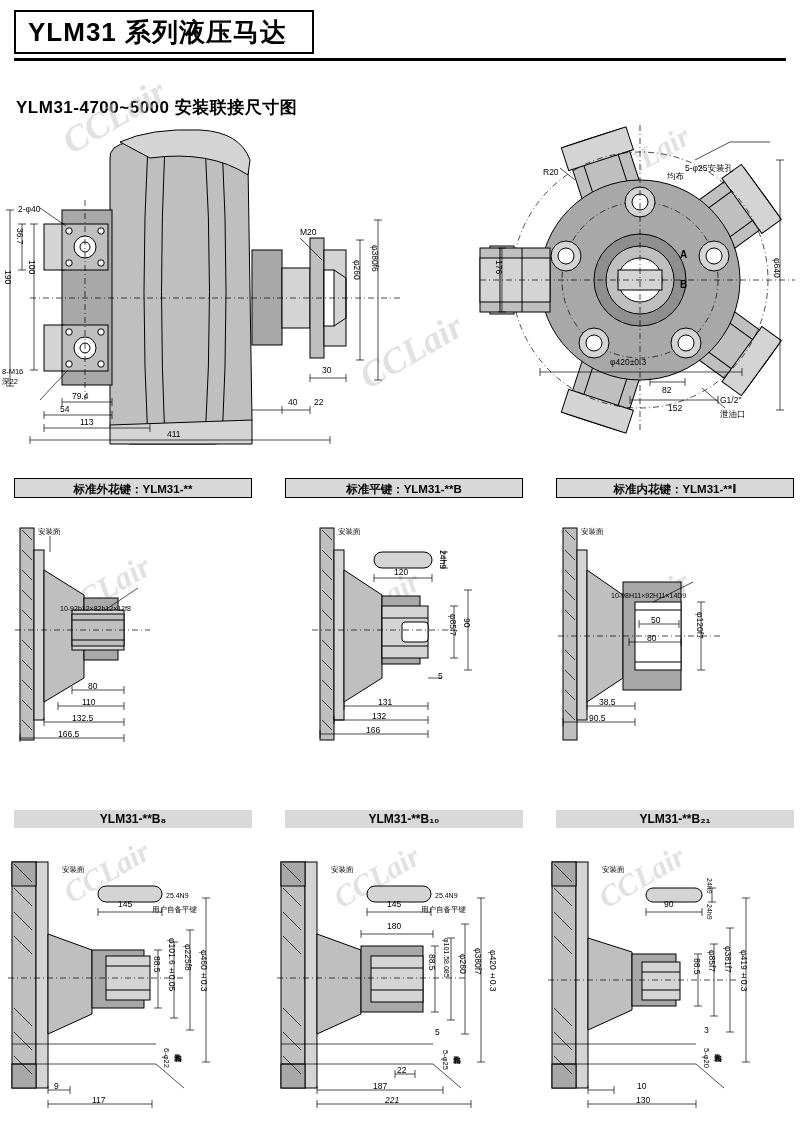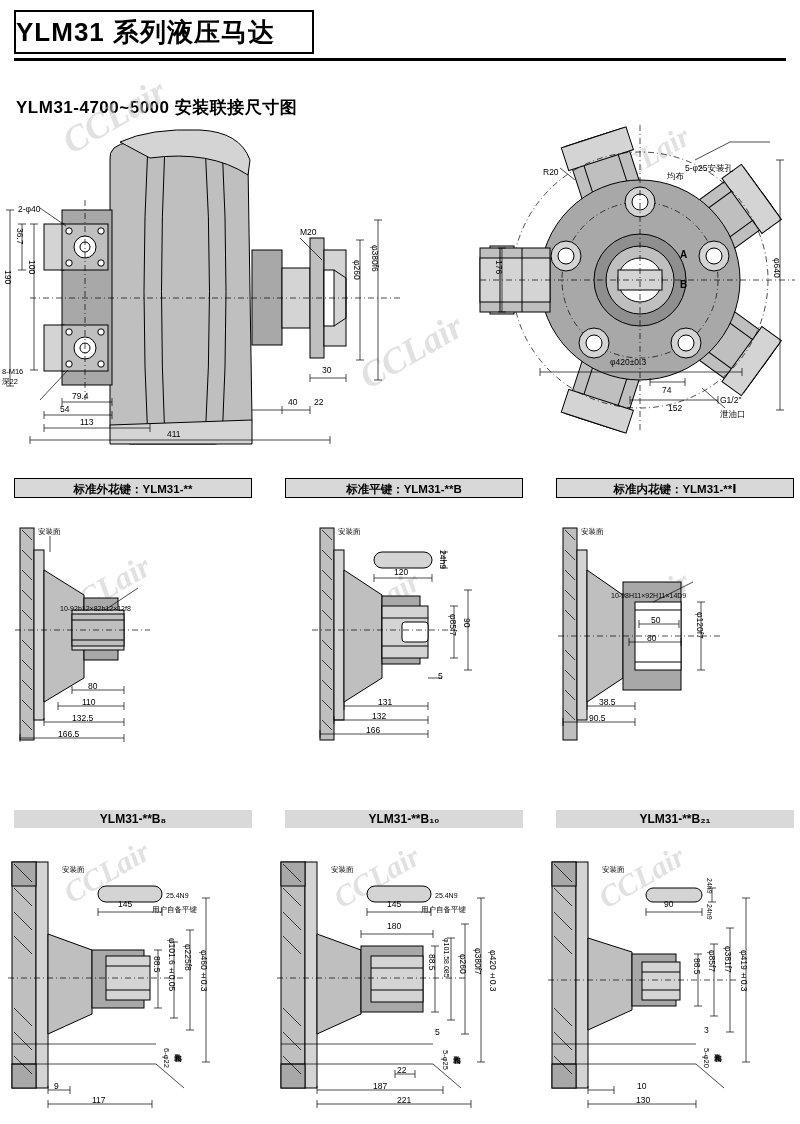--- a/index.html
+++ b/index.html
@@ -18,21 +18,21 @@
     position:absolute;left:14px;top:10px;width:772px;height:48px;
     border-bottom:3px solid #000;
   }
   .hdr-box{
     position:absolute;left:0;top:0;width:300px;height:44px;
     border:2px solid #000;background:#fff;
     display:flex;align-items:center;
     box-sizing:border-box;
   }
   .hdr-title{
-    font-size:26px;font-weight:bold;letter-spacing:1px;padding-left:0;
+    font-size:26px;font-weight:bold;letter-spacing:1px;padding-left:12px;
     white-space:nowrap;
   }
   .sec-title{
     position:absolute;left:16px;top:96px;
     font-size:17px;font-weight:bold;letter-spacing:0.5px;
   }
 
   
   .wm{
     position:absolute;
@@ -264,21 +264,21 @@
       <path class="dim" d="M95 60 L80 48"></path>
       <path class="dim" d="M222 268 L245 288"></path>
     </svg>
 
     <span class="lbl" style="left:187px;top:44px;padding-left:18px;">5-φ25安装孔</span>
     <span class="lbl" style="left:187px;top:52px;">均布</span>
     <span class="lbl" style="left:63px;top:48px;">R20</span>
     <span class="lbl v" style="left:14px;top:140px;">176</span>
     <span class="lbl v" style="left:292px;top:138px;">φ640</span>
     <span class="lbl" style="left:130px;top:238px;">φ420±0.3</span>
-    <span class="lbl" style="left:182px;top:266px;">74</span>
+    <span class="lbl" style="left:182px;top:266px;">82</span>
     <span class="lbl" style="left:188px;top:284px;">152</span>
     <span class="lbl" style="left:240px;top:276px;">G1/2"</span>
     <span class="lbl" style="left:240px;top:290px;">泄油口</span>
     <span class="lbl" style="left:200px;top:130px;font-weight:bold;font-size:10px;">A</span>
     <span class="lbl" style="left:200px;top:160px;font-weight:bold;font-size:10px;">B</span>
   </div>
 
   <div class="cap" style="left:14px;top:478px;width:238px;">标准外花键：YLM31-**</div>
   <div class="cap" style="left:285px;top:478px;width:238px;">标准平键：YLM31-**B</div>
   <div class="cap" style="left:556px;top:478px;width:238px;">标准内花键：YLM31-**Ⅰ</div>
@@ -456,21 +456,21 @@
     <span class="lbl sm" style="left:146px;top:68px;">用户自备平键</span>
     <span class="lbl" style="left:112px;top:84px;">180</span>
     <span class="lbl v" style="left:152px;top:116px;">88.5</span>
     <span class="lbl v xs" style="left:168px;top:100px;">φ101.58.085</span>
     <span class="lbl v" style="left:183px;top:116px;">φ260</span>
     <span class="lbl v" style="left:198px;top:110px;">φ380f7</span>
     <span class="lbl v" style="left:213px;top:112px;">φ420±0.3</span>
     <span class="lbl" style="left:160px;top:190px;">5</span>
     <span class="lbl" style="left:98px;top:244px;">187</span>
     <span class="lbl" style="left:122px;top:228px;">22</span>
-    <span class="lbl" style="left:122px;top:258px;">221</span>
+    <span class="lbl" style="left:110px;top:258px;font-style:italic;">221</span>
     <span class="lbl v sm" style="left:166px;top:212px;">5-φ25</span>
     <span class="lbl v sm" style="left:178px;top:212px;">安装孔均布</span>
   </div>
 
   <div class="panel" style="left:546px;top:838px;width:258px;height:280px;">
     <svg width="258" height="280" viewBox="0 0 258 280">
       <rect class="g1" x="6" y="24" width="24" height="226"></rect>
       <rect class="g3" x="30" y="24" width="12" height="226"></rect>
       <rect class="g2" x="6" y="24" width="24" height="24"></rect>
       <rect class="g2" x="6" y="226" width="24" height="24"></rect>

